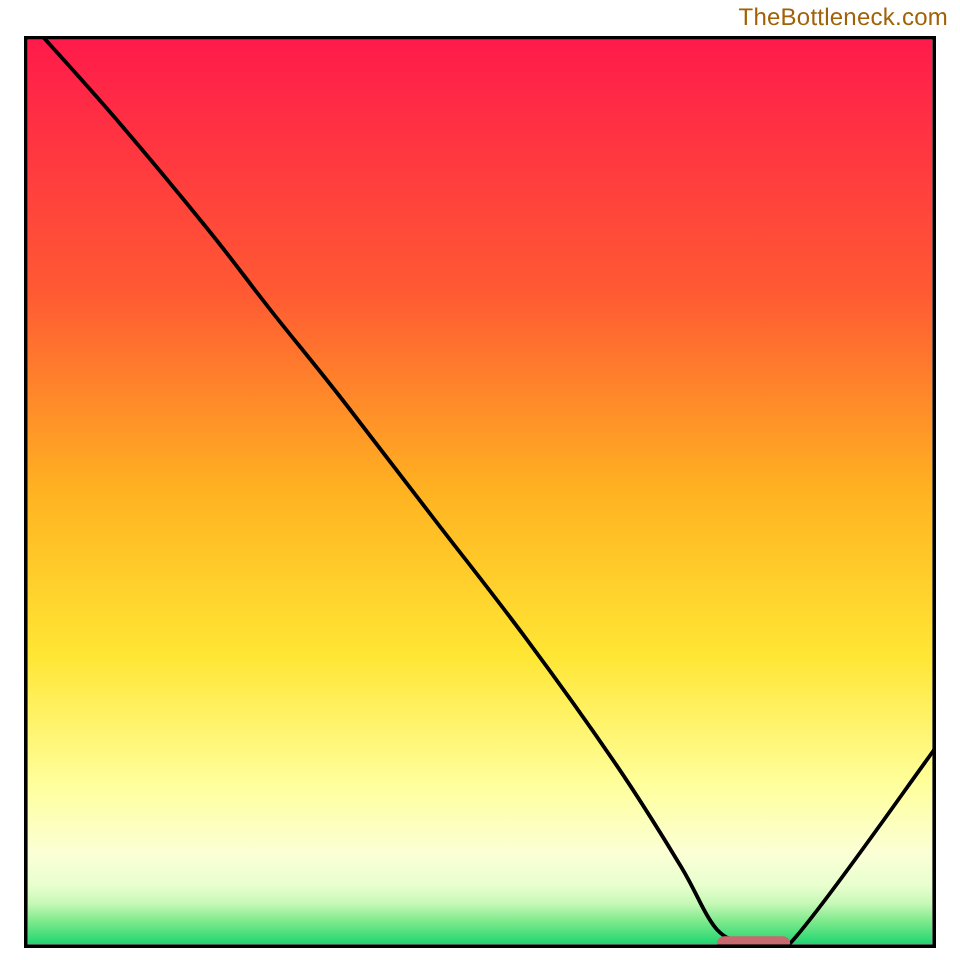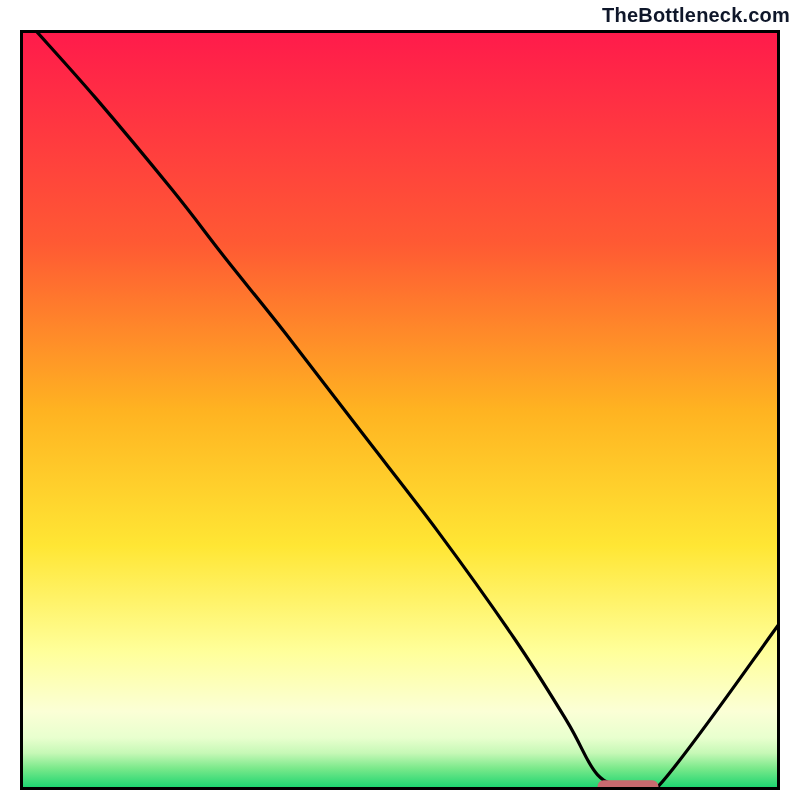--- a/index.html
+++ b/index.html
@@ -14,22 +14,22 @@
   .stage {
     position: relative;
     width: 800px;
     height: 800px;
   }
   .watermark {
     position: absolute;
     top: 4px;
     right: 10px;
     font-size: 20px;
-    font-weight: 700;
-    color: #0f172a;
+    font-weight: 400;
+    color: #a16207;
     letter-spacing: 0.2px;
     user-select: none;
   }
   .plot {
     position: absolute;
     left: 20px;
     top: 30px;
     width: 760px;
     height: 760px;
   }

